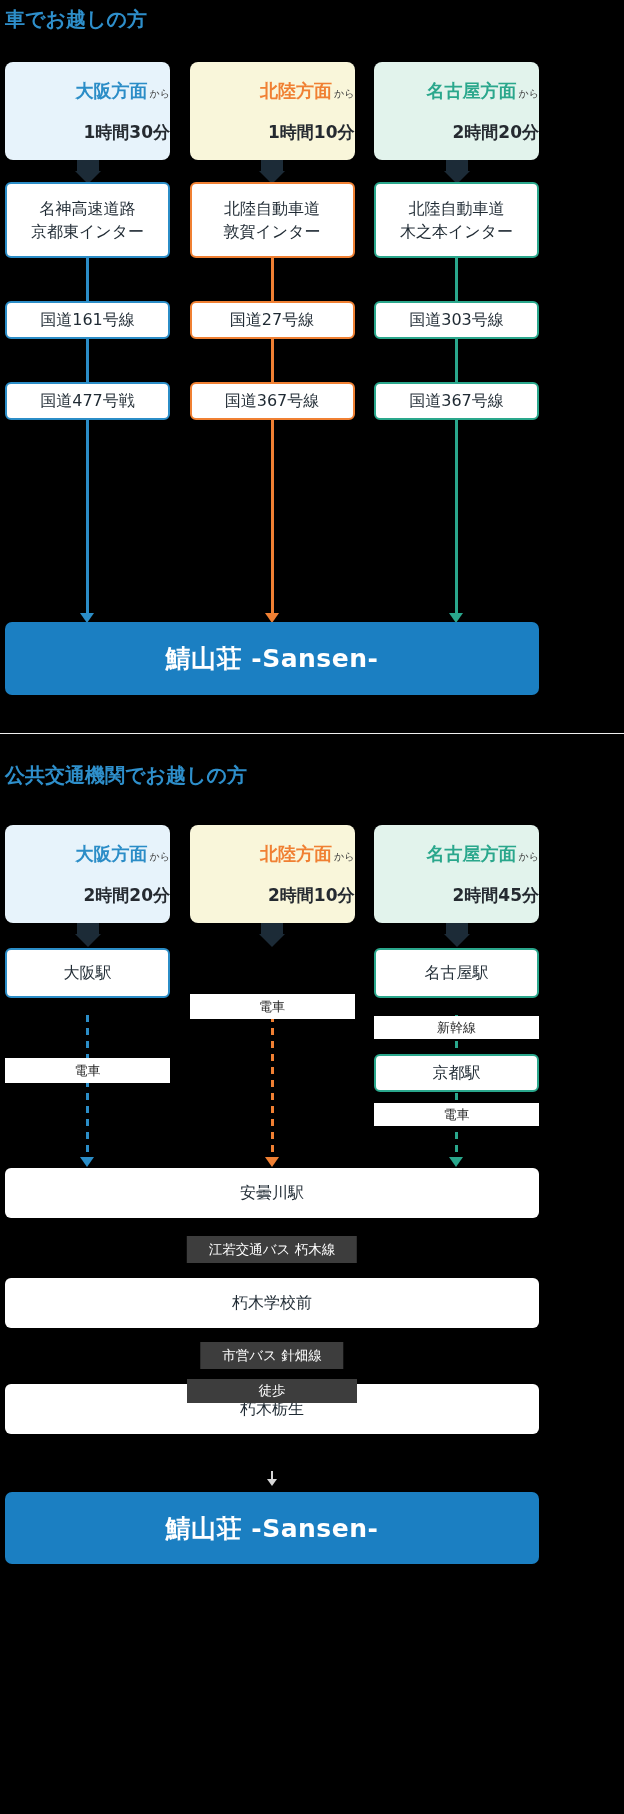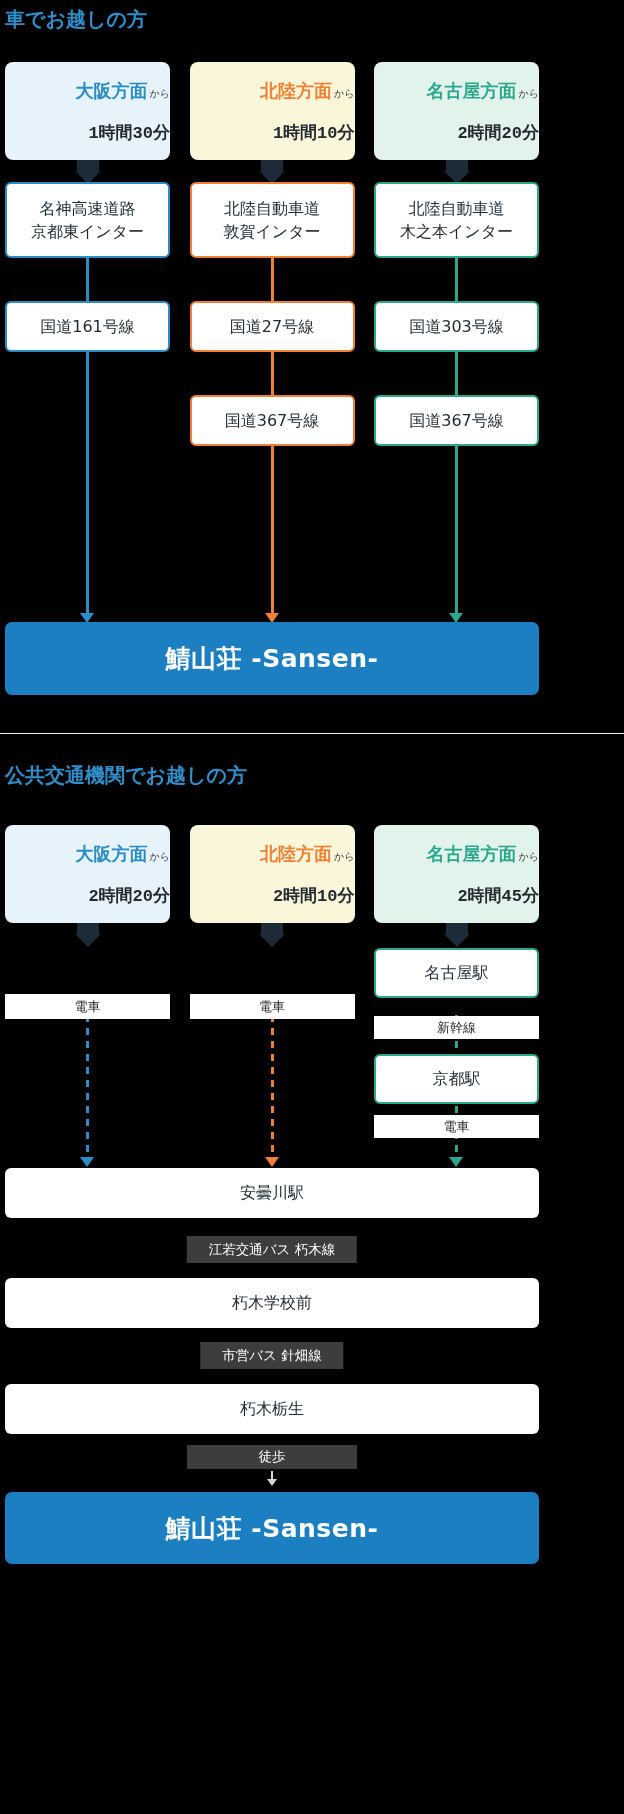--- a/index.html
+++ b/index.html
@@ -33,21 +33,21 @@
 
   .origin-box {
     position:relative; z-index:1; width:100%; height:98px;
     background:var(--lightbg); border-radius:8px;
     display:flex; flex-direction:column; align-items:flex-end; justify-content:center;
     box-sizing:border-box;
   }
   .origin-line { display:flex; align-items:baseline; }
   .origin-name { font-size:18px; font-weight:bold; color:var(--accent); }
   .origin-suffix { font-size:10px; color:#3c3c3c; margin-left:2px; }
-  .origin-time { margin-top:18px; font-size:17px; font-weight:bold; color:#252a30;font-family:Liberation Mono, monospace; }
+  .origin-time { margin-top:18px; font-size:17px; font-weight:bold; color:#252a30; }
 
   .pointer {
     position:relative; z-index:1; width:22px; height:11px;
     background:var(--pointer);
   }
   .pointer::after {
     content:""; position:absolute; top:11px; left:-2px; width:0; height:0;
     border-left:13px solid transparent; border-right:13px solid transparent;
     border-top:13px solid var(--pointer);
   }
@@ -66,31 +66,31 @@
   #transit-cols .vline { top:190px; bottom:10px; }
 
   .step {
     position:relative; z-index:1; width:100%; box-sizing:border-box;
     background:var(--box-bg); border:2px solid var(--accent); border-radius:6px;
     display:flex; align-items:center; justify-content:center; text-align:center;
     font-size:16px; line-height:1.45; color:var(--box-text);
     white-space:pre-line;
   }
   .step-lg { height:76px; margin-top:11px; }
-  .step-sm { height:51px; margin-top:43px; }
+  .step-sm { height:38px; margin-top:43px; }
   .station { height:50px; margin-top:14px; }
 
   .mode-label {
     position:relative; z-index:1; width:100%; height:25px;
     background:var(--box-bg); color:#1e1e1e;
     display:flex; align-items:center; justify-content:center; font-size:13px;
   }
   .mode-label.solo { margin-top:60px; }
   .mode-label.first { margin-top:18px; height:23px;text-align:center; }
-  .via-station { height:50px; margin-top:15px; }
+  .via-station { height:38px; margin-top:15px; }
   .mode-label.second { margin-top:11px; height:23px; }
 
   .banner {
     position:absolute; left:5px; width:534px;
     background:var(--banner-bg); border-radius:7px;
     display:flex; align-items:center; justify-content:center;
     color:var(--banner-text); font-size:25px; font-weight:bold; letter-spacing:.5px;
   }
   #car-banner { top:622px; height:73px; }
   #transit-banner { top:1492px; height:72px; }
@@ -109,21 +109,21 @@
 
   .dark-label {
     position:absolute; left:272px; transform:translateX(-50%);
     height:27px; padding:6px 22px; box-sizing:border-box;
     background:var(--dark-label-bg); color:var(--dark-label-text);
     display:flex; align-items:center; justify-content:center;
     font-size:13.5px; white-space:nowrap;
   }
   #bus1-label { top:1236px; }
   #bus2-label { top:1342px; }
-  #walk-label { top:1445px; height:24px; min-width:170px; }
+  #walk-label { top:1379px; height:24px; min-width:170px; }
 
   .small-arrow {
     position:absolute; left:271px; top:1471px; width:2px; height:8px; background:#d6d6d6;
   }
   .small-arrow::after {
     content:""; position:absolute; top:8px; left:-4px; width:0; height:0;
     border-left:5px solid transparent; border-right:5px solid transparent;
     border-top:7px solid #d6d6d6;
   }
 </style>
@@ -140,20 +140,21 @@
       <div class="origin-line">
         <span class="origin-name">大阪方面</span>
         <span class="origin-suffix">から</span>
       </div>
       <div class="origin-time">1時間30分</div>
     </div>
     <div class="pointer"></div>
     <div class="step step-lg">名神高速道路
 京都東インター</div>
     <div class="step step-sm">国道161号線</div>
+    <div class="step step-sm">国道477号戦</div>
   </div>
 
   <div class="col c-orange">
     <div class="vline"></div>
     <div class="origin-box">
       <div class="origin-line">
         <span class="origin-name">北陸方面</span>
         <span class="origin-suffix">から</span>
       </div>
       <div class="origin-time">1時間10分</div>
@@ -194,20 +195,21 @@
   <div class="col c-blue">
     <div class="vline dashed"></div>
     <div class="origin-box">
       <div class="origin-line">
         <span class="origin-name">大阪方面</span>
         <span class="origin-suffix">から</span>
       </div>
       <div class="origin-time">2時間20分</div>
     </div>
     <div class="pointer"></div>
+    <div class="step station">大阪駅</div>
     <div class="mode-label solo">電車</div>
   </div>
 
   <div class="col c-orange">
     <div class="vline dashed"></div>
     <div class="origin-box">
       <div class="origin-line">
         <span class="origin-name">北陸方面</span>
         <span class="origin-suffix">から</span>
       </div>

